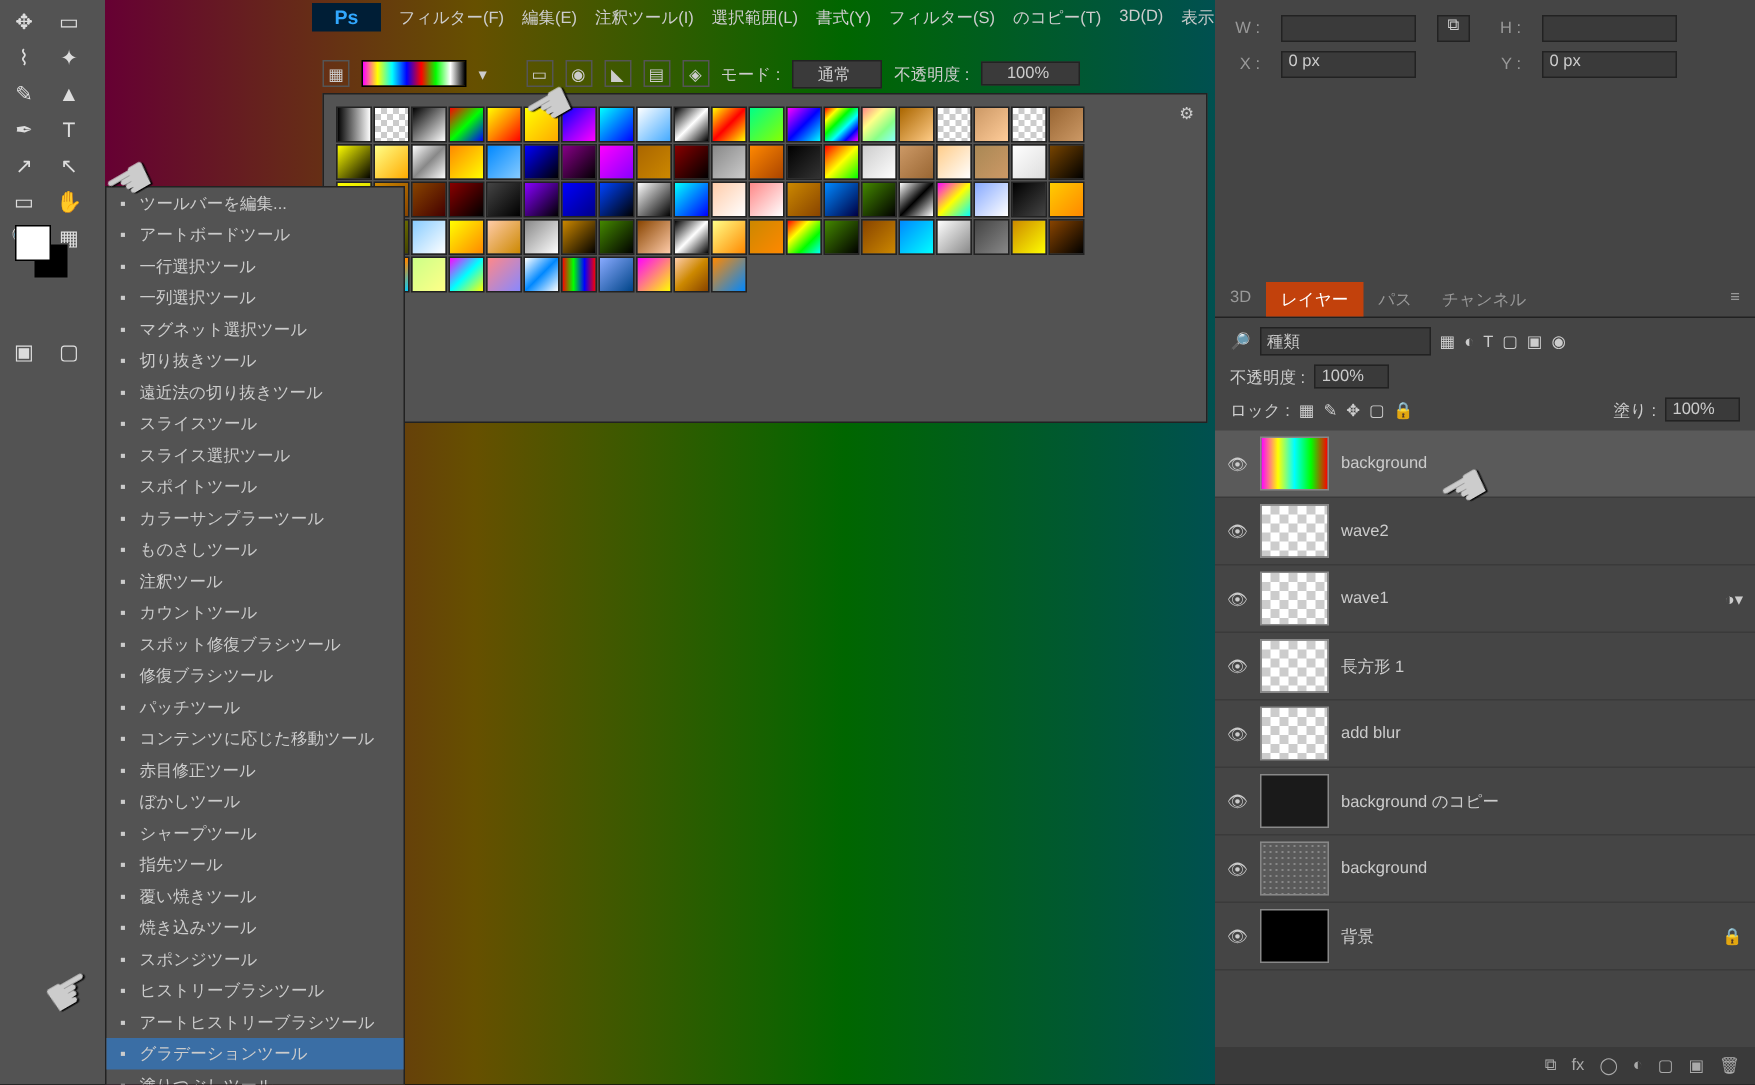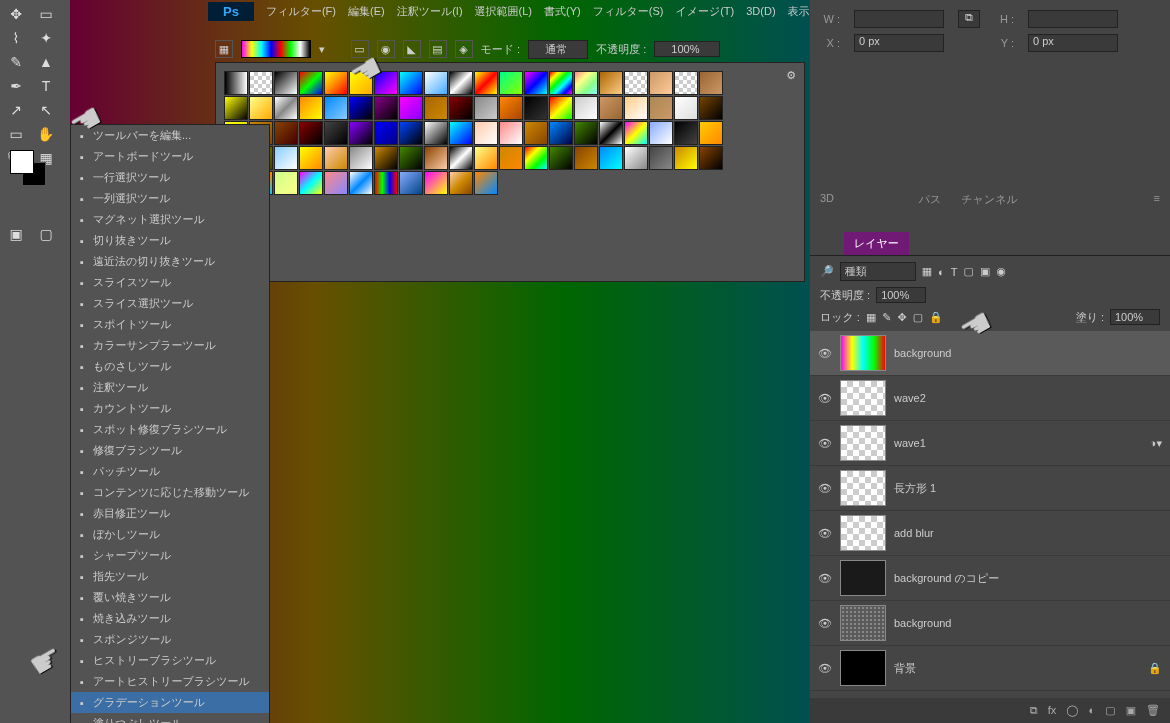--- a/index.html
+++ b/index.html
@@ -27,25 +27,25 @@
 .canvas { position: absolute; left: 70px; top: 0; width: 740px; height: 723px; z-index: -1; background: #000; }
 .canvas-img { width: 100%; height: 100%; background: linear-gradient(90deg, rgba(255,0,128,0.4), rgba(255,200,0,0.4), rgba(0,255,0,0.4), rgba(0,200,200,0.4)), #000; position: relative; }
 .right-panel { position: absolute; right: 0; top: 0; width: 360px; height: 723px; background: #454545; }
 .props { padding: 10px; }
 .props .row { display: flex; gap: 14px; margin-bottom: 6px; align-items: center; }
 .props .lbl { width: 20px; text-align: right; color: #999; }
 .props .val { background: #3a3a3a; border: 1px solid #222; width: 90px; height: 18px; padding: 0 4px; }
 .link { width: 22px; height: 18px; background: #3a3a3a; border: 1px solid #222; text-align: center; }
 .tabs { display: flex; border-bottom: 1px solid #222; margin-top: 120px; }
 .tabs .tab { padding: 4px 10px; color: #999; }
-.tabs .tab.act { background: #701a75; color: #fff; margin-top: 44px; }
+.tabs .tab.act { background: #c2410c; color: #fff; }
 .layer-opts { padding: 6px 10px; display: flex; flex-direction: column; gap: 6px; }
 .layer-opts .r { display: flex; align-items: center; gap: 6px; }
 .sel-box { background: #3a3a3a; border: 1px solid #3a6ea5; padding: 1px 4px; flex: 1; }
-.sel-box2 { background: #3a3a3a; border: 1px solid #222; padding: 1px 4px; width: 76px; }
+.sel-box2 { background: #3a3a3a; border: 1px solid #222; padding: 1px 4px; width: 114px; }
 .layers-list { }
 .layer { display: flex; align-items: center; padding: 4px 8px; gap: 8px; border-bottom: 1px solid #3a3a3a; }
 .layer.sel { background: #5a5a5a; }
 .eye { width: 14px; text-align: center; }
 .thumb { width: 46px; height: 36px; border: 1px solid #888; background: #fff; }
 .thumb.checker { background: repeating-conic-gradient(#ccc 0 25%, #fff 0 50%) 0 0/12px 12px; }
 .thumb.grad { background: linear-gradient(90deg,#f0f,#ff0,#0ff,#0f0,#f00); }
 .thumb.dark { background: #1a1a1a; }
 .thumb.noise { background: #5a5a5a; background-image: radial-gradient(#888 1px, transparent 1px); background-size: 4px 4px; }
 .thumb.black { background: #000; }
@@ -60,21 +60,21 @@
 </div>
 
 <div class="menubar">
   <span class="ps">Ps</span>
   <span>フィルター(F)</span>
   <span>編集(E)</span>
   <span>注釈ツール(I)</span>
   <span>選択範囲(L)</span>
   <span>書式(Y)</span>
   <span>フィルター(S)</span>
-  <span>イメージ(T)</span>
+  <span>のコピー(T)</span>
   <span>3D(D)</span>
   <span>表示(V)</span>
   <span>ウ</span>
 </div>
 
 <div class="opt-bar">
   <div class="opt-ic">▦</div>
   <div class="gradient-prev"></div>
   <span>▾</span>
   <div style="width:10px"></div>

